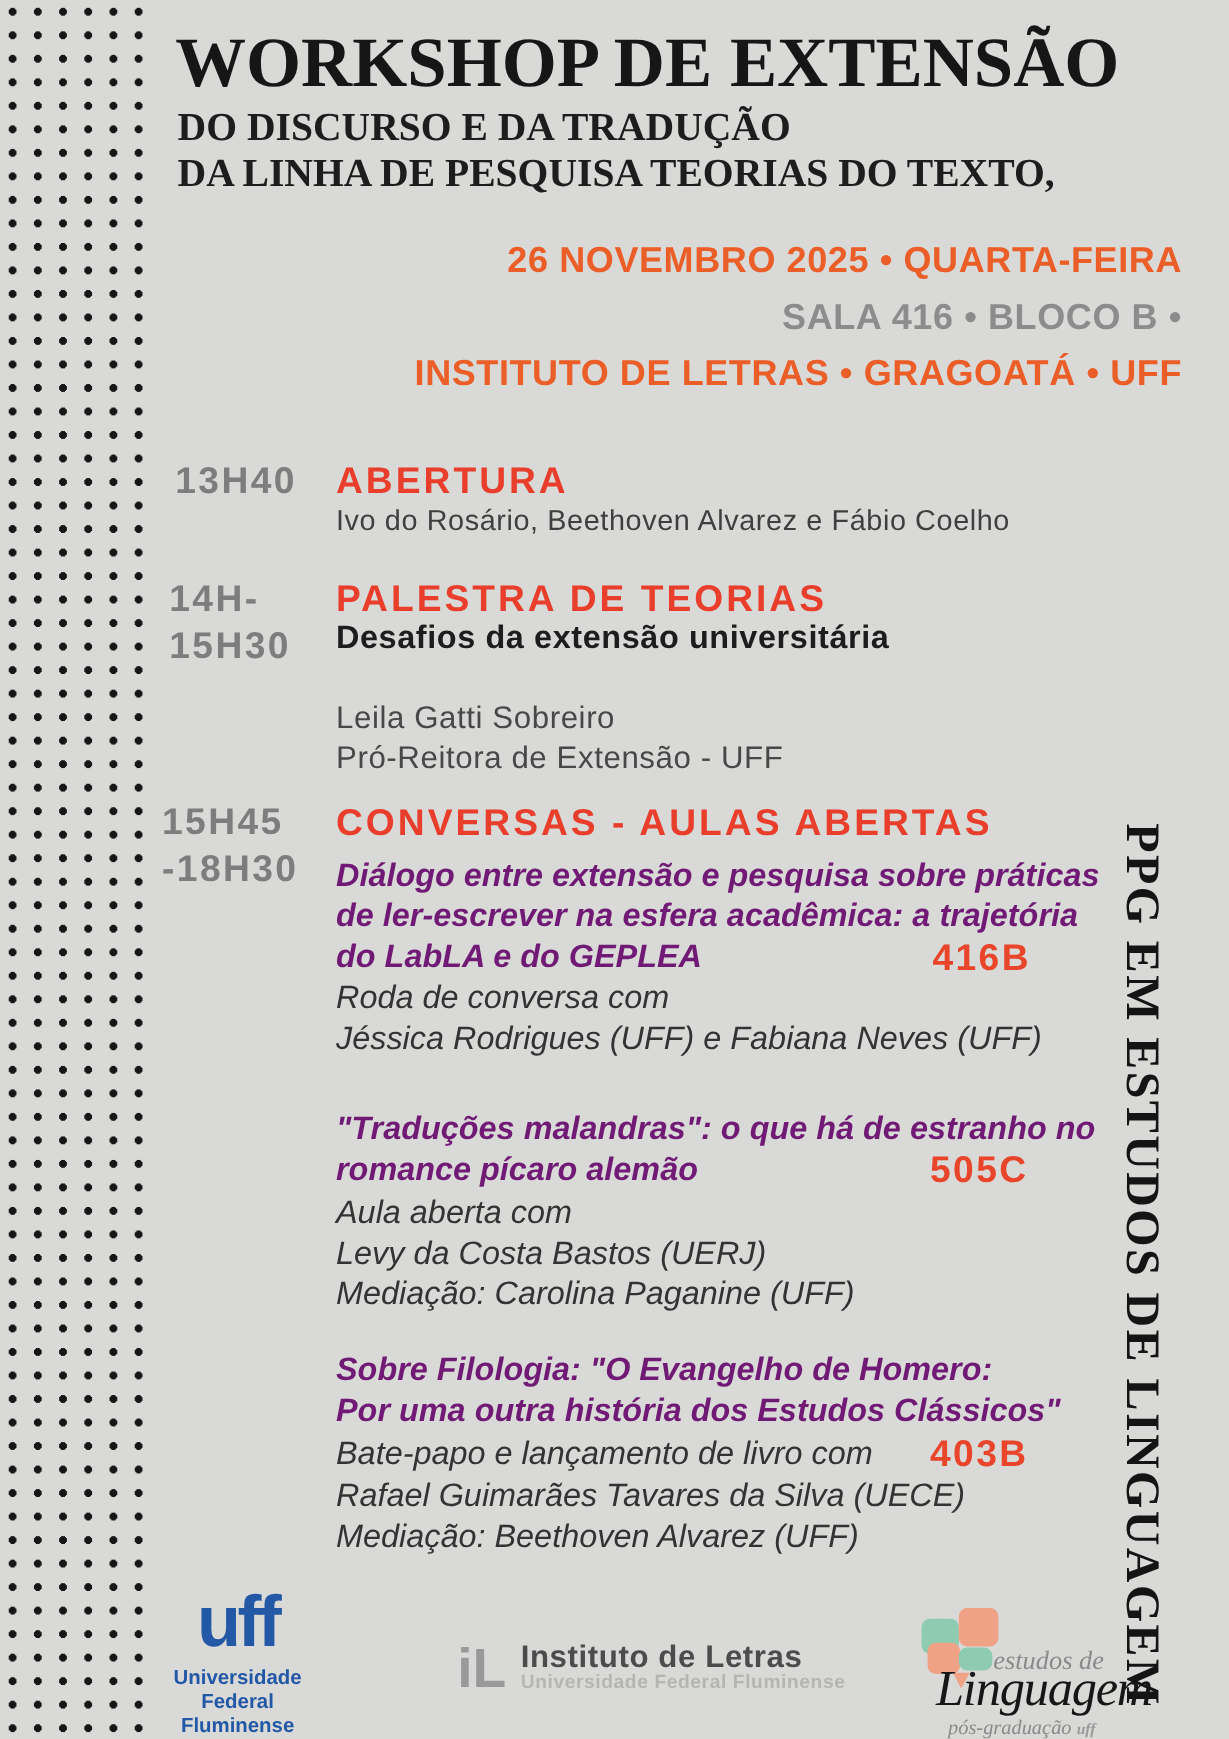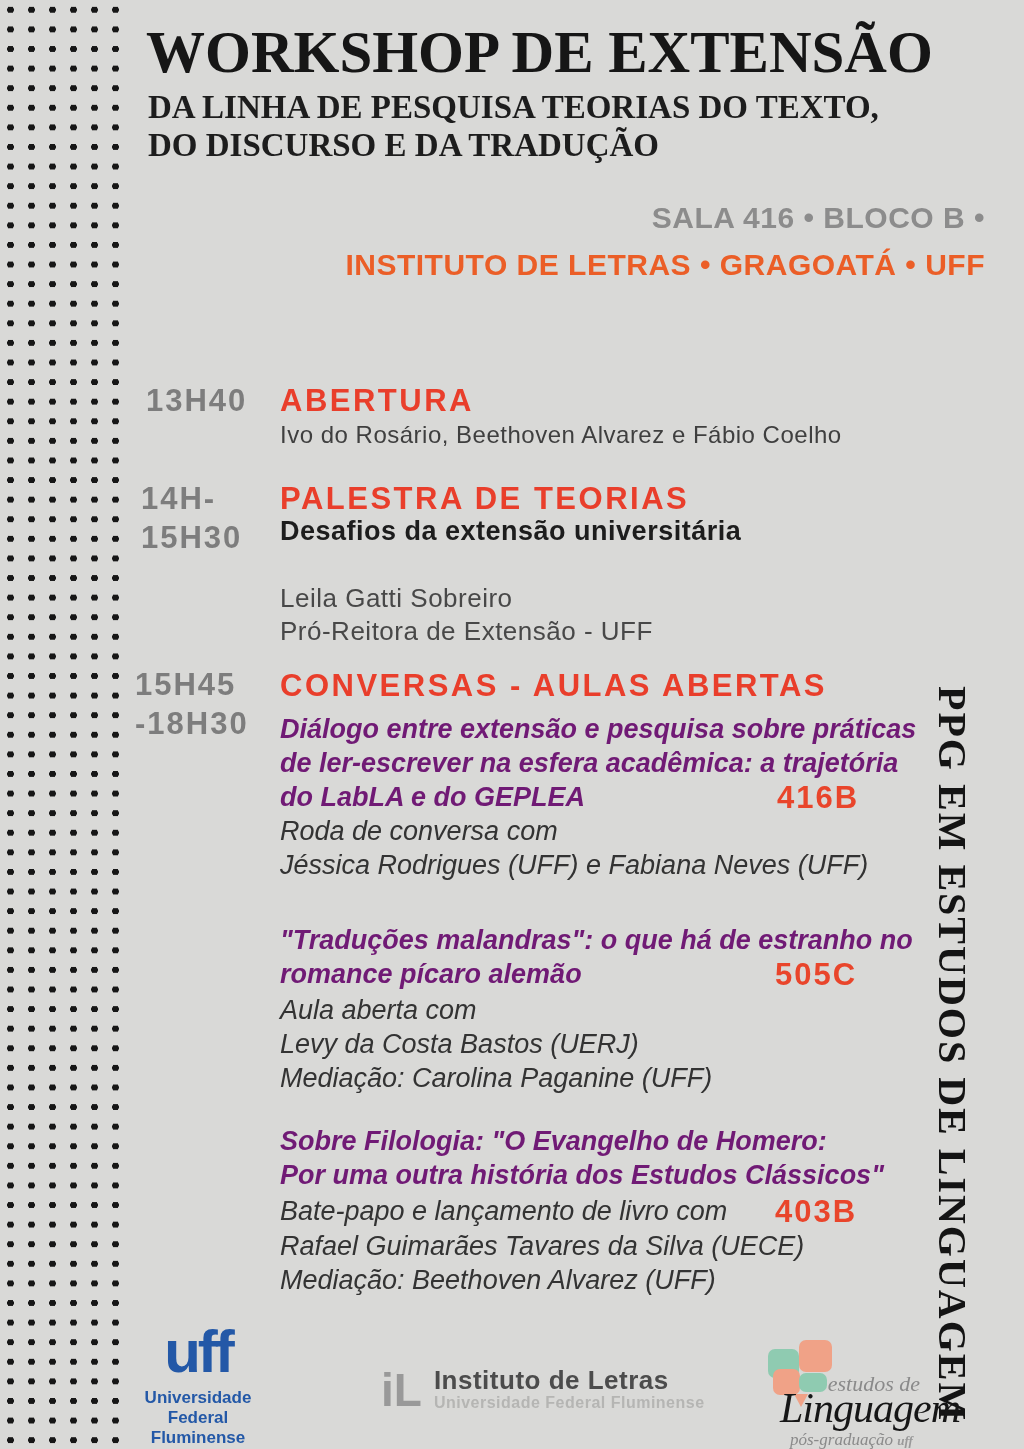--- a/index.html
+++ b/index.html
@@ -114,25 +114,26 @@
   }
   .ling-mark{font-size:13px;color:#9a9a9a;font-weight:700;}
 </style>
 </head>
 <body>
 
 <div class="dots"></div>
 
 <div class="title">WORKSHOP DE EXTENSÃO</div>
 <div class="subtitle">
+  <div>DO DISCURSO E DA TRADUÇÃO</div>
   <div>DA LINHA DE PESQUISA TEORIAS DO TEXTO,</div>
-  <div>DO DISCURSO E DA TRADUÇÃO</div>
 </div>
 
 <div class="event-info">
+  <div>26  NOVEMBRO 2025  • QUARTA-FEIRA</div>
   <div class="gray">SALA 416 • BLOCO B •</div>
   <div>INSTITUTO DE LETRAS • GRAGOATÁ • UFF</div>
 </div>
 
 <div class="time" style="left:146px;top:383px;">13H40</div>
 <div class="sec-heading" style="top:383px;">ABERTURA</div>
 <div class="plain-line" style="top:421px;">Ivo do Rosário, Beethoven Alvarez e Fábio Coelho</div>
 
 <div class="time" style="left:141px;top:481px;">14H-</div>
 <div class="time" style="left:141px;top:520px;">15H30</div>

